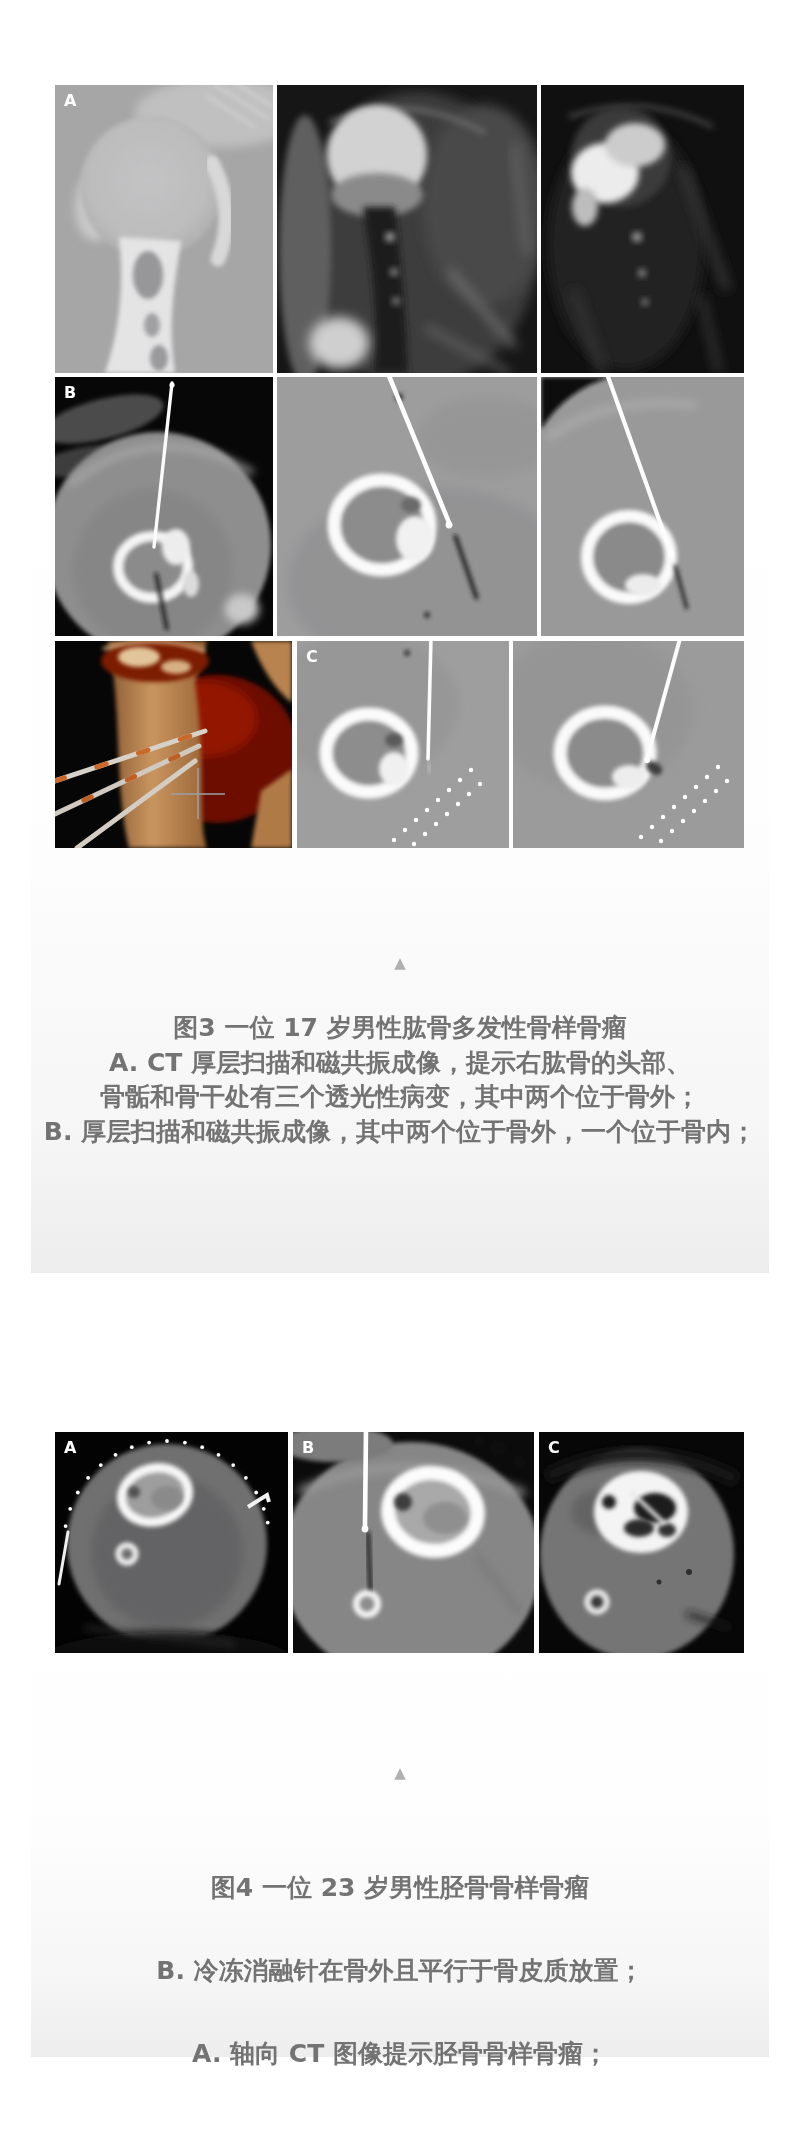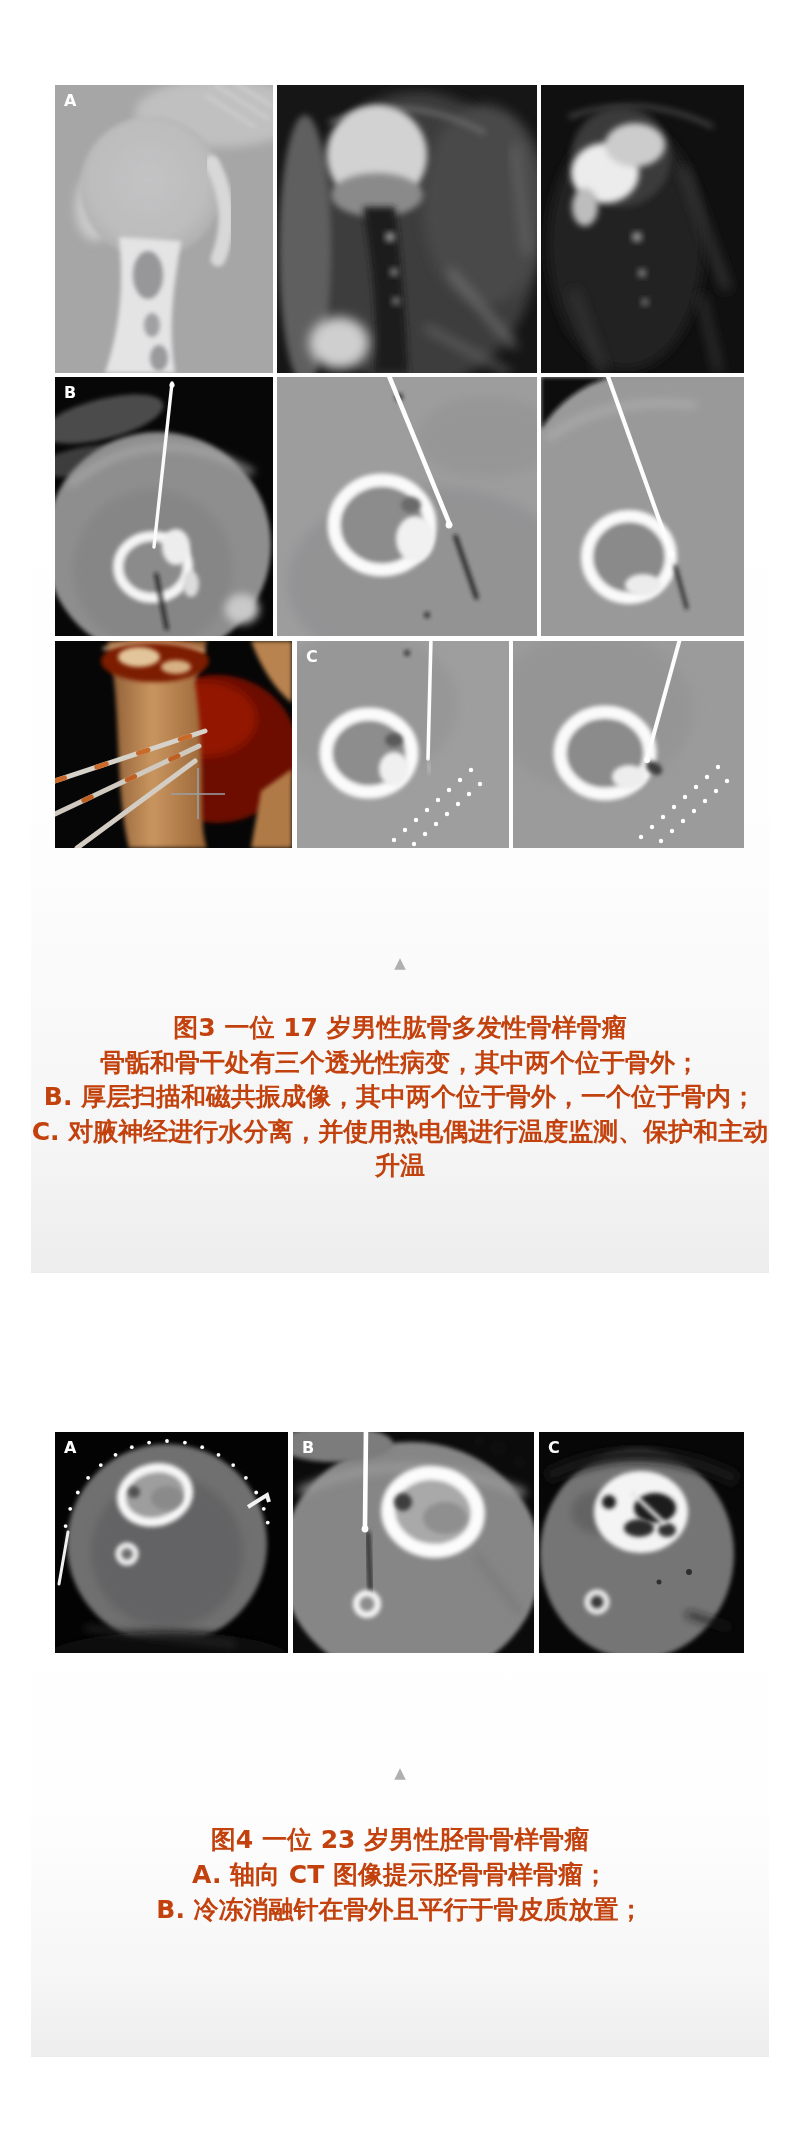--- a/index.html
+++ b/index.html
@@ -6,23 +6,23 @@
   #page{position:relative;width:800px;height:2135px;background:#ffffff;overflow:hidden;
         font-family:"DejaVu Sans","Liberation Sans",sans-serif;}
   .card{position:absolute;left:31px;width:738px;
         background:linear-gradient(180deg,#ffffff 0%,#fefefe 62%,#f6f6f6 88%,#ededed 100%);}
   .panel{position:absolute;overflow:hidden;background:#000;}
   .panel svg{position:absolute;left:0;top:0;width:100%;height:100%;display:block;}
   .plabel{position:absolute;left:9px;top:8px;color:#ffffff;font-weight:700;font-size:16px;
           line-height:16px;letter-spacing:0;z-index:3;}
   .marker{position:absolute;left:0;width:800px;text-align:center;font-size:15px;line-height:15px;}
   .caption{position:absolute;left:31px;width:738px;text-align:center;font-weight:700;}
-  .cap-line{font-size:25px;color:#c2410c;}
+  .cap-line{font-size:25px;color:#737373;}
   .cap3 .cap-line{line-height:34.5px;}
-  .cap4 .cap-line{line-height:35px;}
+  .cap4 .cap-line{line-height:35px;margin-top:48px;}
 </style>
 </head>
 <body>
 
 <div id="page">
 
   <div class="card" style="top:55px;height:1218px;"></div>
 
   <div class="panel" style="left:55px;top:85px;width:218px;height:288px;">
     <span class="plabel">A</span>
@@ -294,23 +294,23 @@
           <circle cx="192" cy="160" r="2.2"></circle>
           <circle cx="203" cy="150" r="2.2"></circle>
         <circle cx="214" cy="140" r="2.2"></circle>
       </g>
     </svg>
   </div>
 
   <div class="marker" style="top:956px;color:#b0b0b0;">▲</div>
   <div class="caption cap3" style="top:1011px;">
     <div class="cap-line">图3 一位 17 岁男性肱骨多发性骨样骨瘤</div>
+    <div class="cap-line">A. CT 厚层扫描和磁共振成像，提示右肱骨的头部、</div>
     <div class="cap-line">骨骺和骨干处有三个透光性病变，其中两个位于骨外；</div>
     <div class="cap-line">B. 厚层扫描和磁共振成像，其中两个位于骨外，一个位于骨内；</div>
-    <div class="cap-line">C. 对腋神经进行水分离，并使用热电偶进行温度监测、保护和主动升温</div>
   </div>
 
   <div class="card" style="top:1402px;height:655px;"></div>
 
   <div class="panel" style="left:55px;top:1432px;width:233px;height:221px;">
     <span class="plabel">A</span>
     <svg viewBox="0 0 233 221" preserveAspectRatio="none">
       <defs>
         <filter id="f4ab2" x="-40%" y="-40%" width="180%" height="180%">
             <feGaussianBlur stdDeviation="2"></feGaussianBlur>
@@ -405,17 +405,17 @@
       <circle cx="58" cy="170" r="10" fill="#3a3a3a" stroke="#f2f2f2" stroke-width="5" filter="url(#f4cb2)"></circle>
       <line x1="148" y1="182" x2="192" y2="196" stroke="#1a1a1a" stroke-width="5" filter="url(#f4cb4)"></line>
       <circle cx="150" cy="140" r="3" fill="#2e2e2e"></circle>
         <circle cx="120" cy="150" r="2.5" fill="#303030"></circle>
     </svg>
   </div>
 
   <div class="marker" style="top:1766px;color:#b0b0b0;">▲</div>
   <div class="caption cap4" style="top:1822px;">
     <div class="cap-line">图4 一位 23 岁男性胫骨骨样骨瘤</div>
+    <div class="cap-line">B. 冷冻消融针在骨外且平行于骨皮质放置；</div>
     <div class="cap-line">A. 轴向 CT 图像提示胫骨骨样骨瘤；</div>
-    <div class="cap-line">B. 冷冻消融针在骨外且平行于骨皮质放置；</div>
   </div>
 
 </div>
 
 </body></html>

